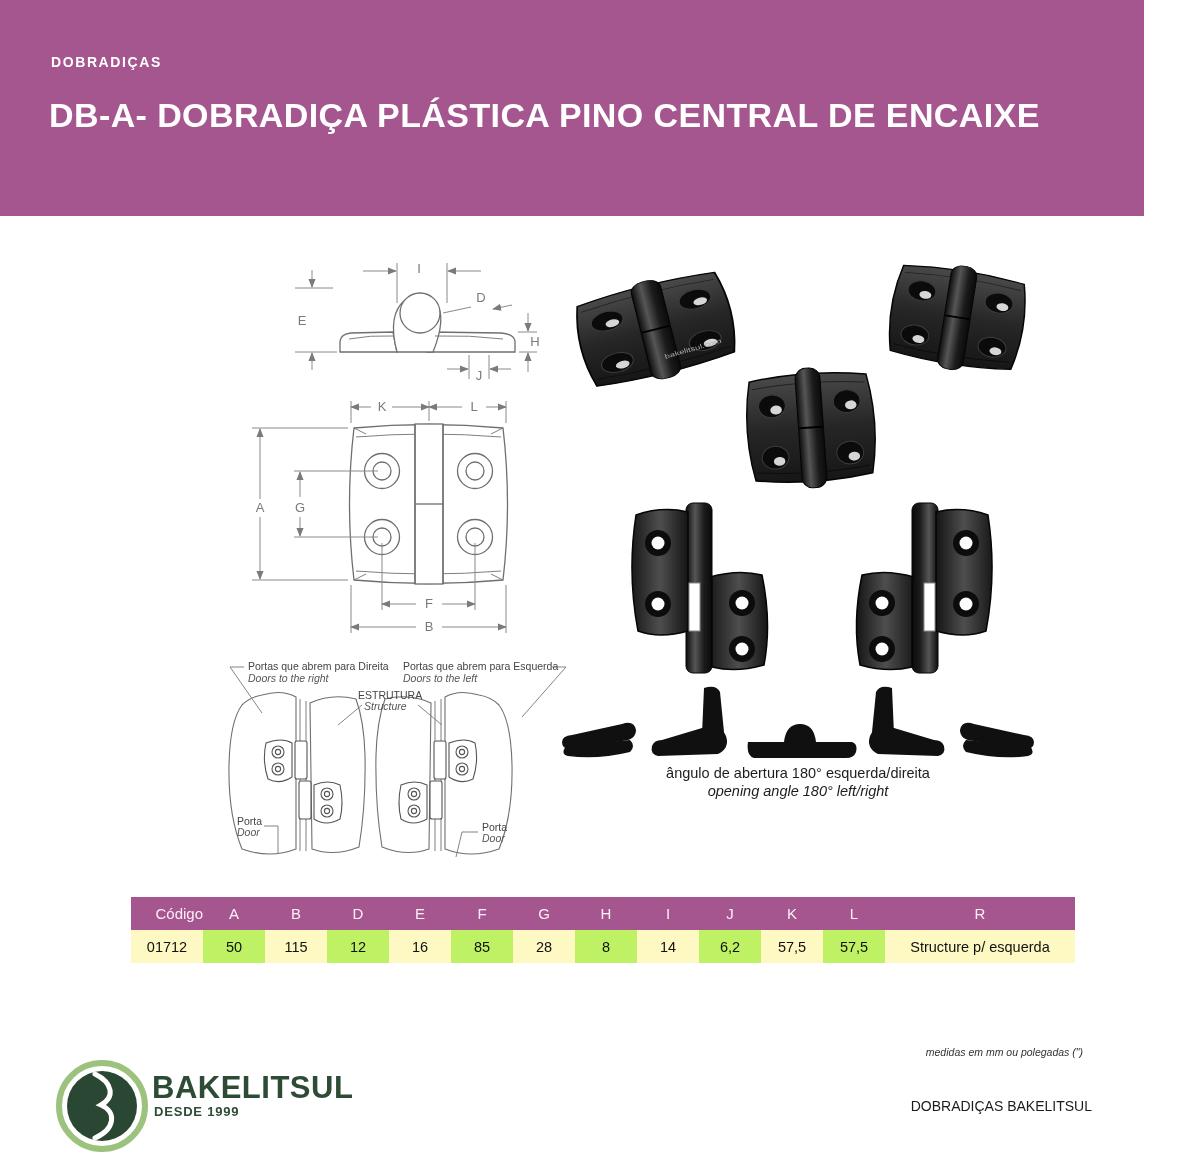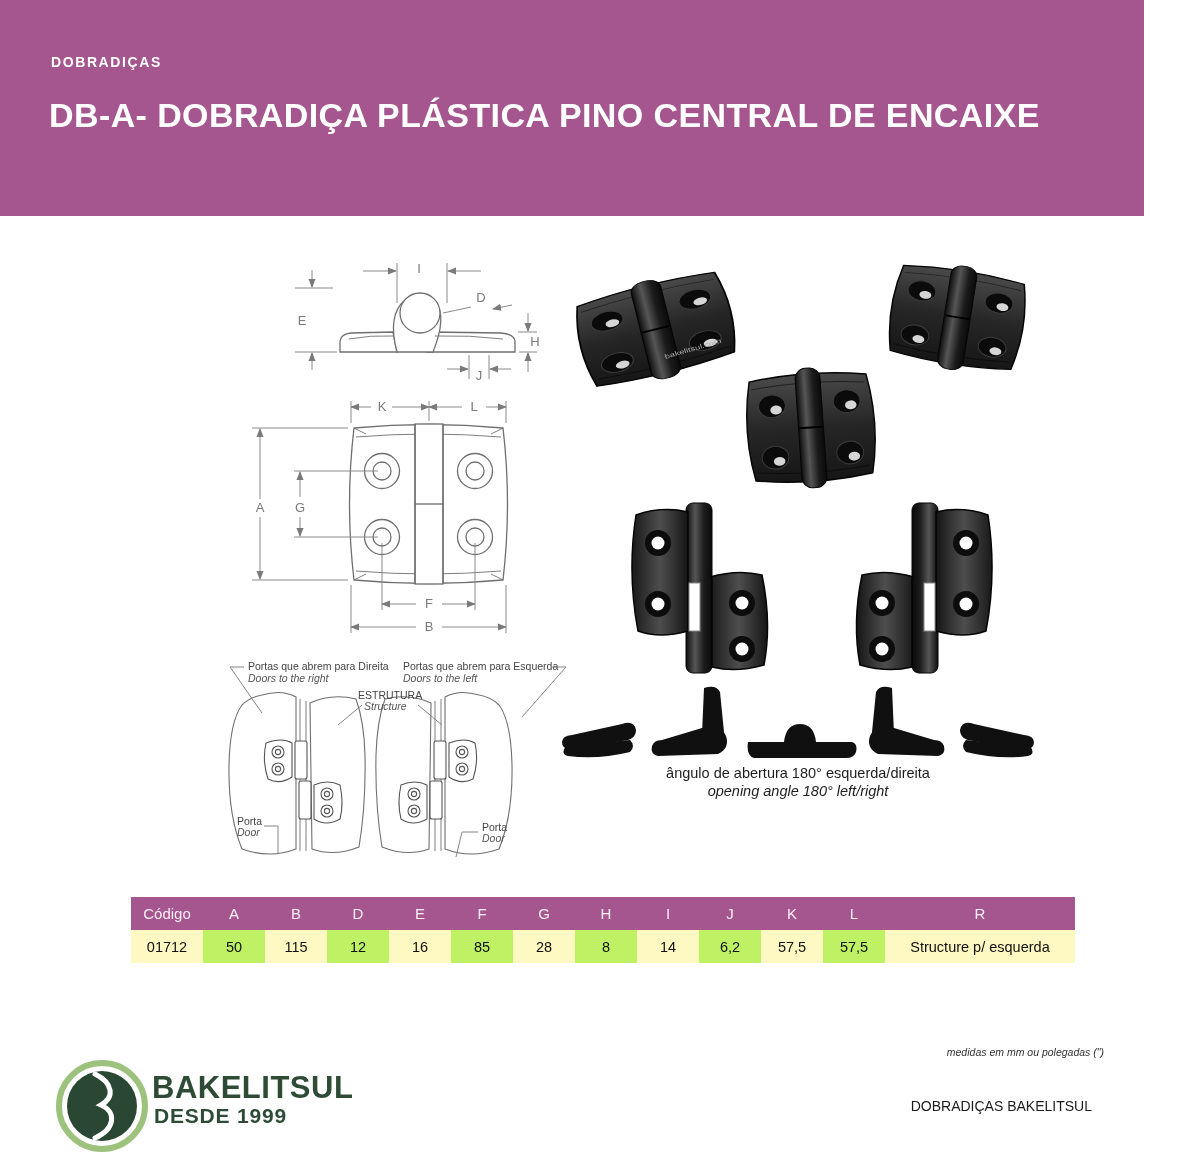--- a/index.html
+++ b/index.html
@@ -22,31 +22,31 @@
 
   .caption { position:absolute; left:552px; width:492px; text-align:center; color:#1d1d1d; }
   .caption.l1 { top:765px; font-size:14.5px; }
   .caption.l2 { top:783px; font-size:14.5px; font-style:italic; }
 
   
   table.specs { position:absolute; left:131px; top:897px; width:944px; border-collapse:collapse;
                 table-layout:fixed; font-family:"Liberation Sans", sans-serif; }
   table.specs th { background:#A5568E; color:#fbeff7; font-weight:normal; font-size:15px;
                    height:33px; text-align:center; }
-  table.specs th:first-child { text-align:center; padding-left:0; }
+  table.specs th:first-child { text-align:right; padding-left:0; }
   table.specs td { font-size:14.5px; color:#111; height:33px; text-align:center; background:#fef9c3; }
   table.specs td.shade { background:#bef264; }
   col.c-cod { width:72px; } col.c-dim { width:62px; } col.c-r { width:190px; }
 
   
   .brand-name { position:absolute; left:152px; top:1070px; font-size:31px; font-weight:800;
                 color:#2E4B36; letter-spacing:0.5px; }
-  .brand-since { position:absolute; left:154px; top:1104px; font-size:21px; font-weight:800;
+  .brand-since { position:absolute; left:154px; top:1104px; font-size:13px; font-weight:800;
                  color:#2E4B36; letter-spacing:0.8px; }
-  .units-note { position:absolute; right:40px; top:1046px; font-size:10.5px; font-style:italic;
+  .units-note { position:absolute; right:61px; top:1046px; font-size:10.5px; font-style:italic;
                 color:#333; }
   .catalog-label { position:absolute; right:52px; top:1098px; font-size:14px; color:#1c1c1c; }
 </style>
 </head>
 <body>
 
 <div class="page">
 
   <svg width="0" height="0" style="position:absolute">
     <defs>

